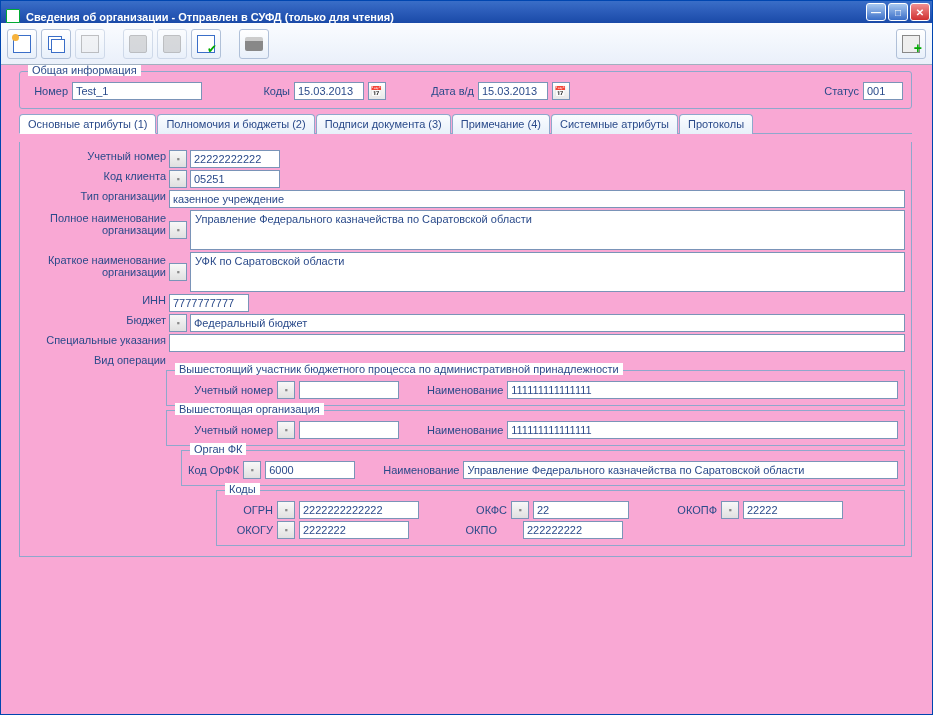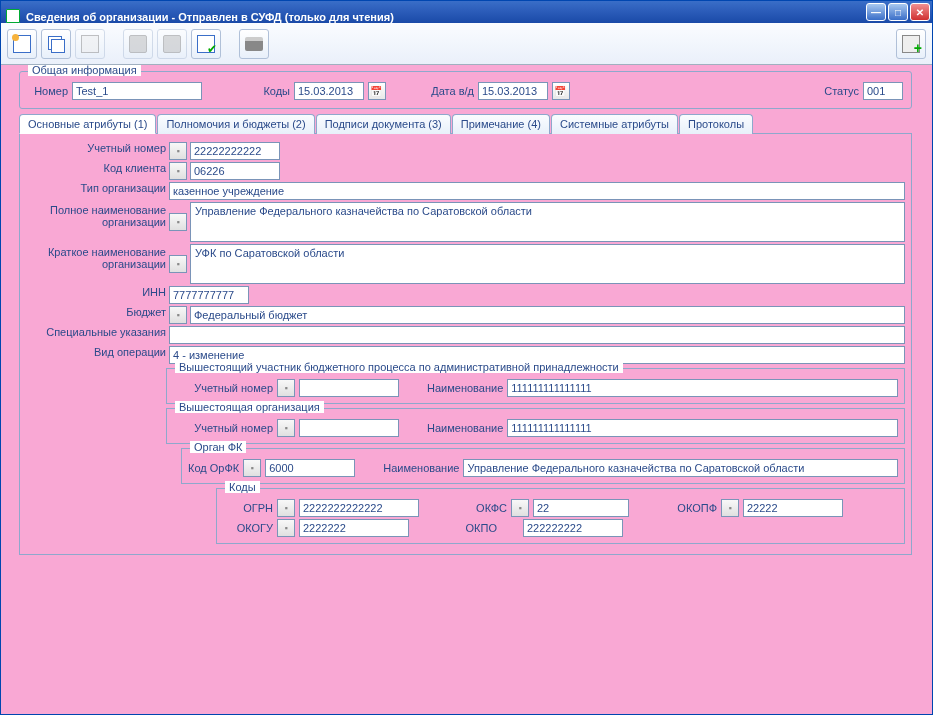--- a/index.html
+++ b/index.html
@@ -95,21 +95,21 @@
   .cal-btn{width:18px;height:18px;border:1px solid #7a94b8;
     background:linear-gradient(#fff,#e8e8e8);
     display:inline-flex;align-items:center;justify-content:center;font-size:10px;}
   .tabs{display:flex;border-bottom:1px solid #8ea8cc;margin-top:2px;}
   .tab{
     border:1px solid #8ea8cc;border-bottom:none;border-top-left-radius:4px;border-top-right-radius:4px;
     padding:3px 8px;background:linear-gradient(#fafcff,#e8f0fa);color:#2a4a8a;margin-right:1px;
     position:relative;top:1px;
   }
   .tab.active{background:#fff;border-bottom:1px solid #fff;}
-  .tab-body{border:1px solid #8ea8cc;border-top:none;padding:6px;}
+  .tab-body{border:1px solid #8ea8cc;border-top:none;padding:6px;margin-top:8px;}
   .form-row{display:flex;align-items:flex-start;margin:2px 0;gap:3px;}
   .form-row .lbl{white-space:normal;}
   .textarea{min-height:40px;align-items:flex-start;padding:2px 4px;}
   .sub-fieldset{border:1px solid #8ea8cc;padding:8px 6px 4px;margin:4px 0;position:relative;}
   .sub-legend{position:absolute;top:-8px;left:8px;background:#fff;padding:0 4px;color:#2a4a8a;}
   ::-webkit-scrollbar{width:16px;background:#e8eefa;}
   ::-webkit-scrollbar-thumb{background:#c0d0ea;border:1px solid #8ea8cc;}
   ::-webkit-scrollbar-button{height:16px;background:#d0dcf0;border:1px solid #8ea8cc;}
 </style>
 </head>
@@ -191,21 +191,21 @@
 
       <div class="form-row">
         <span class="lbl w140">Учетный номер</span>
         <span class="lookup-btn">▪</span>
         <span class="input" style="width:90px">22222222222</span>
       </div>
 
       <div class="form-row">
         <span class="lbl w140">Код клиента</span>
         <span class="lookup-btn">▪</span>
-        <span class="input" style="width:90px">06226</span>
+        <span class="input" style="width:90px">05251</span>
       </div>
 
       <div class="form-row">
         <span class="lbl w140">Тип организации</span>
         <span class="input" style="flex:1">казенное учреждение</span>
       </div>
 
       <div class="form-row">
         <span class="lbl w140" style="padding-top:2px">Полное наименование организации</span>
         <span class="lookup-btn" style="align-self:center">▪</span>
@@ -229,21 +229,20 @@
         <span class="input" style="flex:1">Федеральный бюджет</span>
       </div>
 
       <div class="form-row">
         <span class="lbl w140">Специальные указания</span>
         <span class="input" style="flex:1"></span>
       </div>
 
       <div class="form-row">
         <span class="lbl w140">Вид операции</span>
-        <span class="input" style="flex:1">4 - изменение</span>
       </div>
 
       <div class="sub-fieldset" style="margin-left:140px">
         <span class="sub-legend">Вышестоящий участник бюджетного процесса по административной принадлежности</span>
         <div class="row">
           <span class="lbl w100">Учетный номер</span>
           <span class="lookup-btn">▪</span>
           <span class="input" style="width:100px"></span>
           <span style="width:20px"></span>
           <span class="lbl">Наименование</span>

